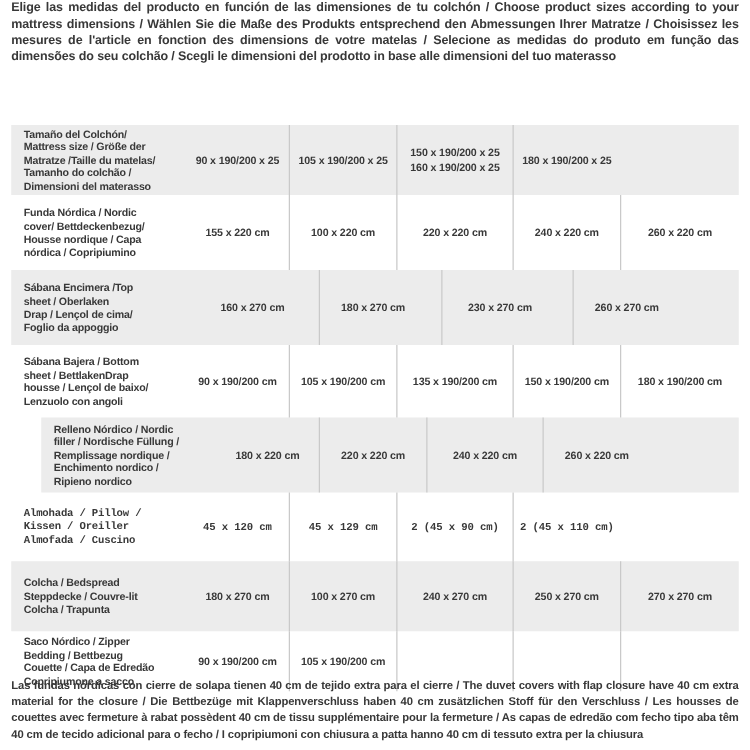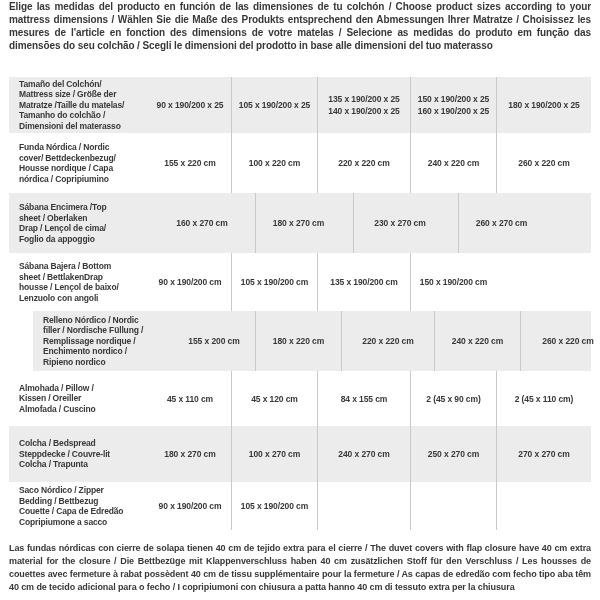--- a/index.html
+++ b/index.html
@@ -18,33 +18,33 @@
     font-size:10px; line-height:13px; font-weight:bold;
     text-align:justify; letter-spacing:-0.1px;
   }
   .footnote{
     position:absolute; top:542px; left:9px; width:582px;
     margin:0;
     font-size:9px; line-height:13px; font-weight:bold;
     text-align:justify; letter-spacing:-0.1px;
   }
   .table{
-    position:absolute; top:77px; left:9px; width:582px;
+    position:absolute; top:100px; left:9px; width:582px;
   }
   .row{
     display:grid;
     grid-template-columns:140px 82px 86px 93px 86px 95px;
   }
   .row:nth-child(odd){ background:#ececec; }
   .row:nth-child(1){ min-height:56px; }
   .row:nth-child(2){ min-height:60px; }
   .row:nth-child(3){ min-height:60px;gap:12px; }
   .row:nth-child(4){ min-height:58px; }
   .row:nth-child(5){ min-height:60px;margin-left:24px; }
-  .row:nth-child(6){ min-height:55px; }
+  .row:nth-child(6){ min-height:55px;font-family:Liberation Mono, monospace; }
   .row:nth-child(7){ min-height:56px; }
   .row:nth-child(8){ min-height:48px; }
   .cell{
     display:flex; align-items:center;
     font-weight:bold;
   }
   .cell.label{
     padding-left:10px; padding-right:3px;
     font-size:8.5px; line-height:10.5px;
     letter-spacing:-0.15px;
@@ -68,22 +68,20 @@
 <div class="table">
 
   <div class="row">
     <div class="cell label">Tamaño del Colchón/
 Mattress size / Größe der
 Matratze /Taille du matelas/
 Tamanho do colchão /
 Dimensioni del materasso</div>
     <div class="cell value">90 x 190/200 x 25</div>
     <div class="cell value">105 x 190/200 x 25</div>
-    <div class="cell value">135 x 190/200 x 25
-140 x 190/200 x 25</div>
     <div class="cell value">150 x 190/200 x 25
 160 x 190/200 x 25</div>
     <div class="cell value">180 x 190/200 x 25</div>
   </div>
 
   <div class="row">
     <div class="cell label">Funda Nórdica /  Nordic
 cover/ Bettdeckenbezug/
 Housse nordique  / Capa
 nórdica / Copripiumino</div>
@@ -107,42 +105,41 @@
 
   <div class="row">
     <div class="cell label">Sábana Bajera / Bottom
 sheet / BettlakenDrap
 housse / Lençol de baixo/
 Lenzuolo con angoli</div>
     <div class="cell value">90 x 190/200 cm</div>
     <div class="cell value">105 x 190/200 cm</div>
     <div class="cell value">135 x 190/200 cm</div>
     <div class="cell value">150 x 190/200 cm</div>
+    <div class="cell value">180 x 190/200 cm</div>
   </div>
 
   <div class="row">
     <div class="cell label">Relleno Nórdico / Nordic
 filler / Nordische Füllung /
 Remplissage nordique /
 Enchimento nordico /
 Ripieno nordico</div>
-    <div class="cell value">155 x 200 cm</div>
     <div class="cell value">180 x 220 cm</div>
     <div class="cell value">220 x 220 cm</div>
     <div class="cell value">240 x 220 cm</div>
     <div class="cell value">260 x 220 cm</div>
   </div>
 
   <div class="row">
     <div class="cell label">Almohada  / Pillow /
 Kissen / Oreiller
 Almofada / Cuscino</div>
-    <div class="cell value">45 x 110 cm</div>
     <div class="cell value">45 x 120 cm</div>
-    <div class="cell value">84 x 155 cm</div>
+    <div class="cell value">45 x 129 cm</div>
     <div class="cell value">2 (45 x 90 cm)</div>
     <div class="cell value">2 (45 x 110 cm)</div>
   </div>
 
   <div class="row">
     <div class="cell label">Colcha / Bedspread
 Steppdecke / Couvre-lit
 Colcha / Trapunta</div>
     <div class="cell value">180 x 270 cm</div>
     <div class="cell value">100 x 270 cm</div>

